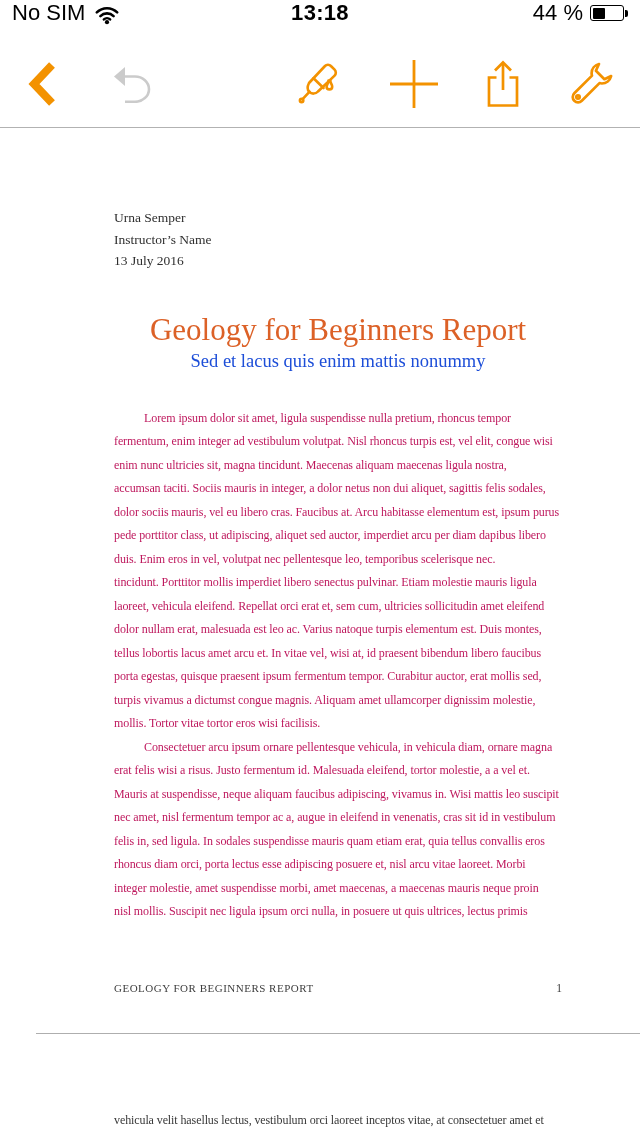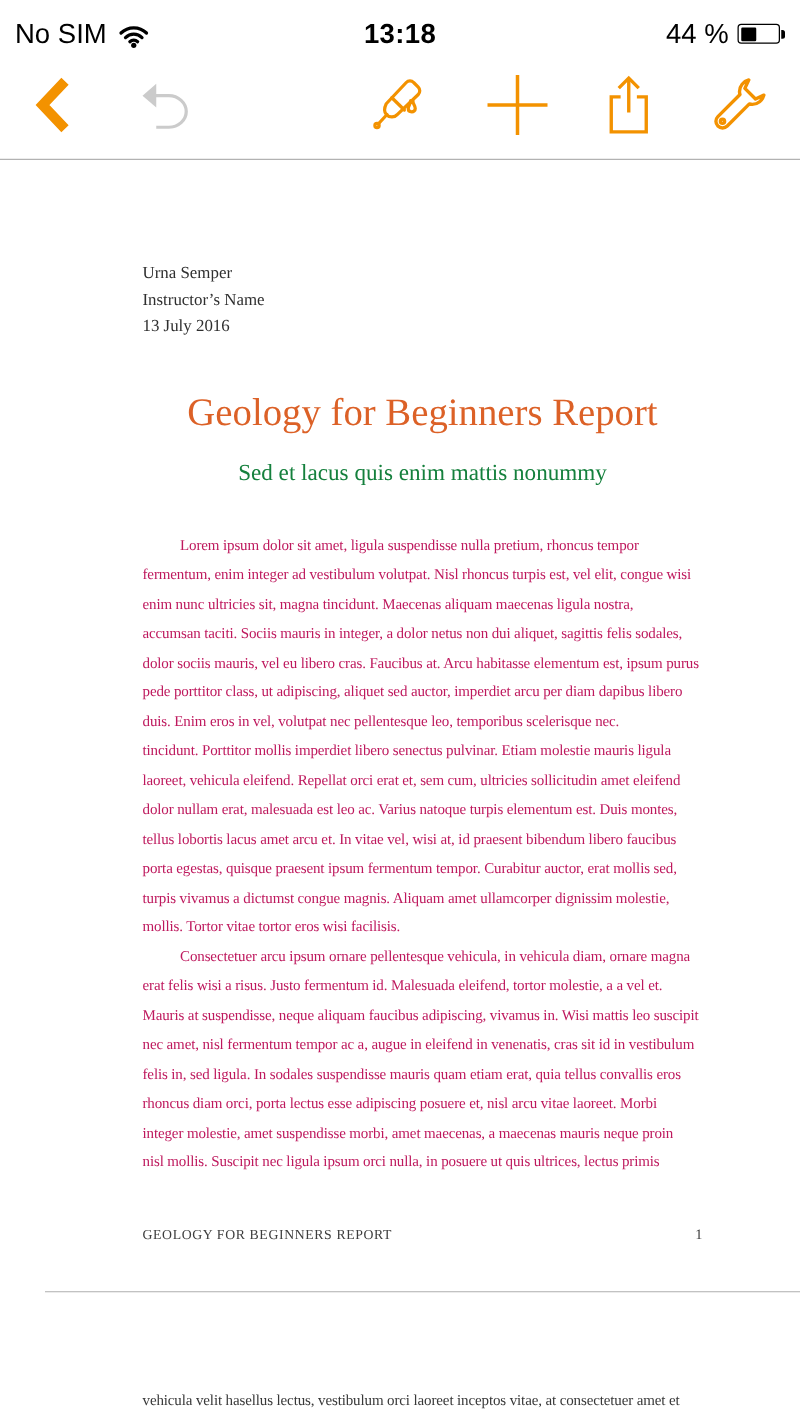--- a/index.html
+++ b/index.html
@@ -10,21 +10,21 @@
     position: relative;
     width: 640px; height: 1136px;
     margin: 0 auto;
     background: #ffffff;
     overflow: hidden;
   }
 
   
   .status-bar {
     position: absolute; top: 0; left: 0; right: 0; height: 40px;
-    display: flex; align-items: flex-end;
+    display: flex; align-items: flex-start;
     padding: 0 12px;
     color: #000;
     font-size: 22px;
     background: #fff;
   }
   .sb-left { display: flex; align-items: center; gap: 9px; }
   .sb-center { position: absolute; left: 0; right: 0; text-align: center; font-weight: 600; letter-spacing: 0.3px; pointer-events: none; }
   .sb-right { margin-left: auto; display: flex; align-items: center; gap: 7px; }
   .wifi-icon svg { display: block; margin-top: 3px; }
   .battery { display: flex; align-items: center; }
@@ -66,22 +66,21 @@
     text-align: center;
     font-size: 31px;
     line-height: 38px;
     color: #dc6127;
     font-weight: 400;
   }
   .doc-subtitle {
     text-align: center;
     font-size: 18.5px;
     line-height: 25px;
-    color: #15803d;
-    margin-top: 18px;
+    color: #1d4ed8;
   }
 
   .body-text { margin-top: 33px; font-size: 12px; letter-spacing: -0.1px; color: #be185d; }
   .body-text .line { height: 23.5px; line-height: 23.5px; white-space: pre; }
   .body-text .line.first { padding-left: 30px; }
 
   .page-footer {
     position: absolute; top: 853px; left: 78px; right: 78px;
     display: flex; justify-content: space-between; align-items: baseline;
     color: #3d3d3d;

